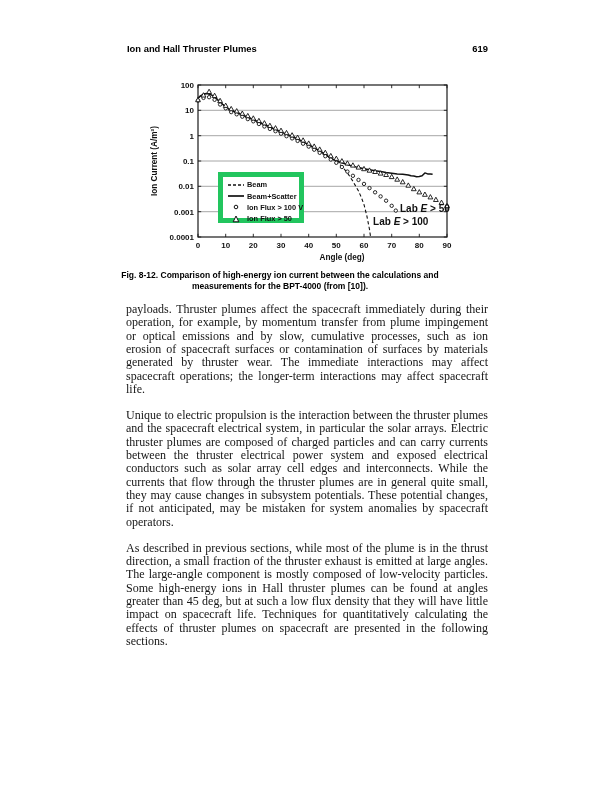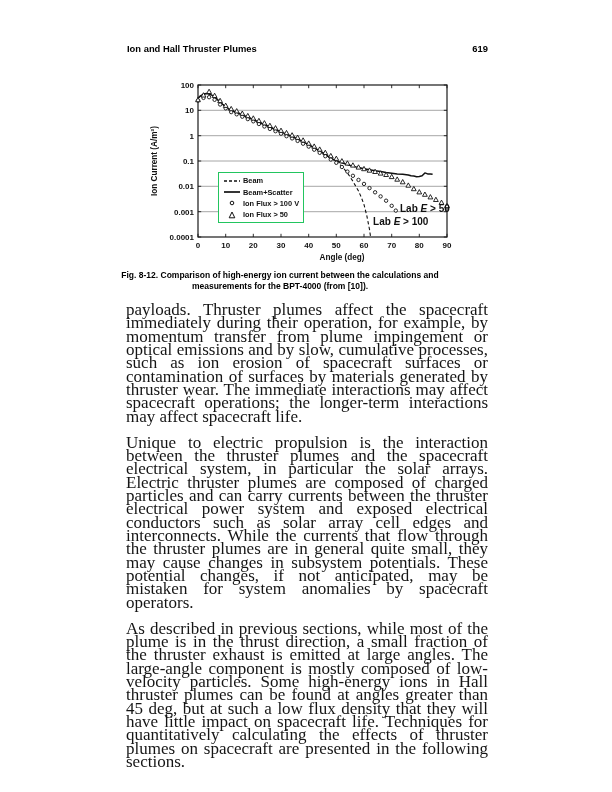--- a/index.html
+++ b/index.html
@@ -26,42 +26,42 @@
     transform:translate(-50%,-50%) rotate(-90deg);
     font-family:"Liberation Sans", sans-serif;font-weight:bold;font-size:8.2px;
     white-space:nowrap;color:#111;
   }
   .xlab{
     position:absolute;left:322px;top:253px;transform:translateX(-50%);
     font-family:"Liberation Sans", sans-serif;font-weight:bold;font-size:8.2px;color:#111;padding-left:40px;
   }
   .legend{
     position:absolute;left:218px;top:172px;width:86px;height:51px;
-    background:#fff;border:1px solid #22c55e;box-sizing:border-box;
+    background:#fff;border:5px solid #22c55e;box-sizing:border-box;
     padding-top:2px;
   }
   .lrow{display:flex;align-items:center;height:11.4px;padding-left:4px;}
   .lrow .sw{width:18px;flex:0 0 18px;display:block;}
   .lrow .ltxt{
     font-family:"Liberation Sans", sans-serif;font-weight:bold;font-size:7.4px;
     color:#111;white-space:nowrap;margin-left:2px;
   }
   .ann{
     position:absolute;font-family:"Liberation Sans", sans-serif;font-weight:bold;
     font-size:10px;color:#111;white-space:nowrap;
   }
   .caption{
     position:absolute;left:0;top:270px;width:560px;text-align:center;
     font-family:"Liberation Sans", sans-serif;font-weight:bold;font-size:8.5px;
     line-height:11.3px;color:#000;
   }
   
   .bodytext{position:absolute;left:126px;top:303px;width:362px;}
   .bodytext p{
-    margin:0 0 12.5px 0;font-size:17px;line-height:13.35px;
+    margin:0 0 12.5px 0;font-size:12px;line-height:13.35px;
     text-align:justify;color:#151515;
   }
 </style>
 </head>
 <body>
 
 <div class="page">
 
   <div class="hdr">
     <span>Ion and Hall Thruster Plumes</span>

